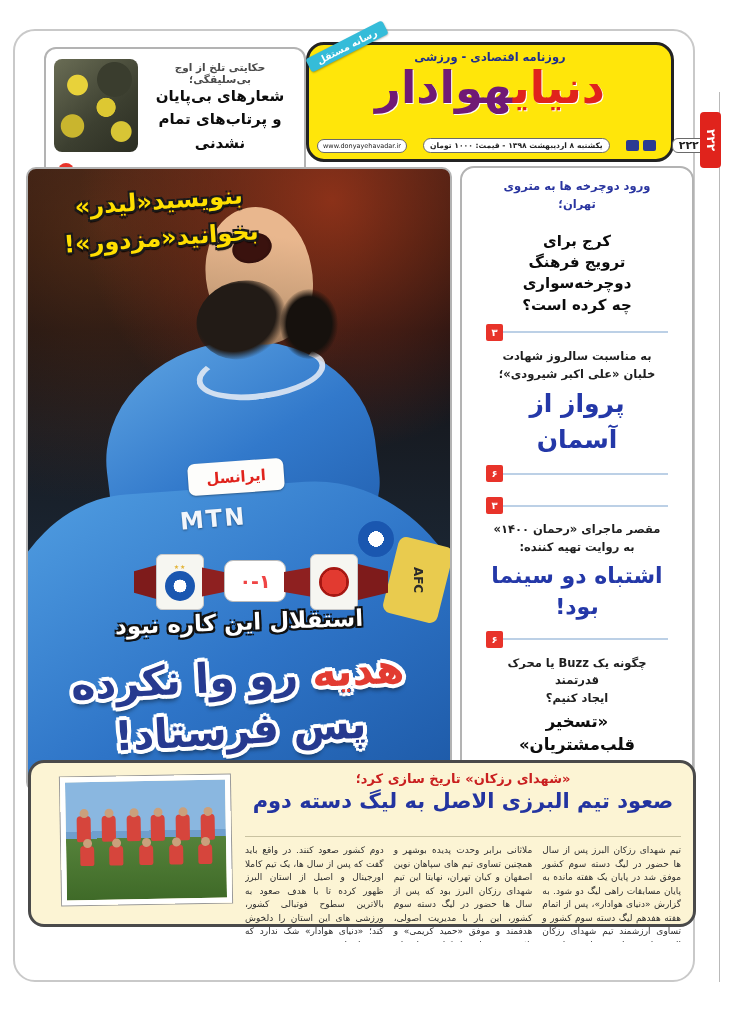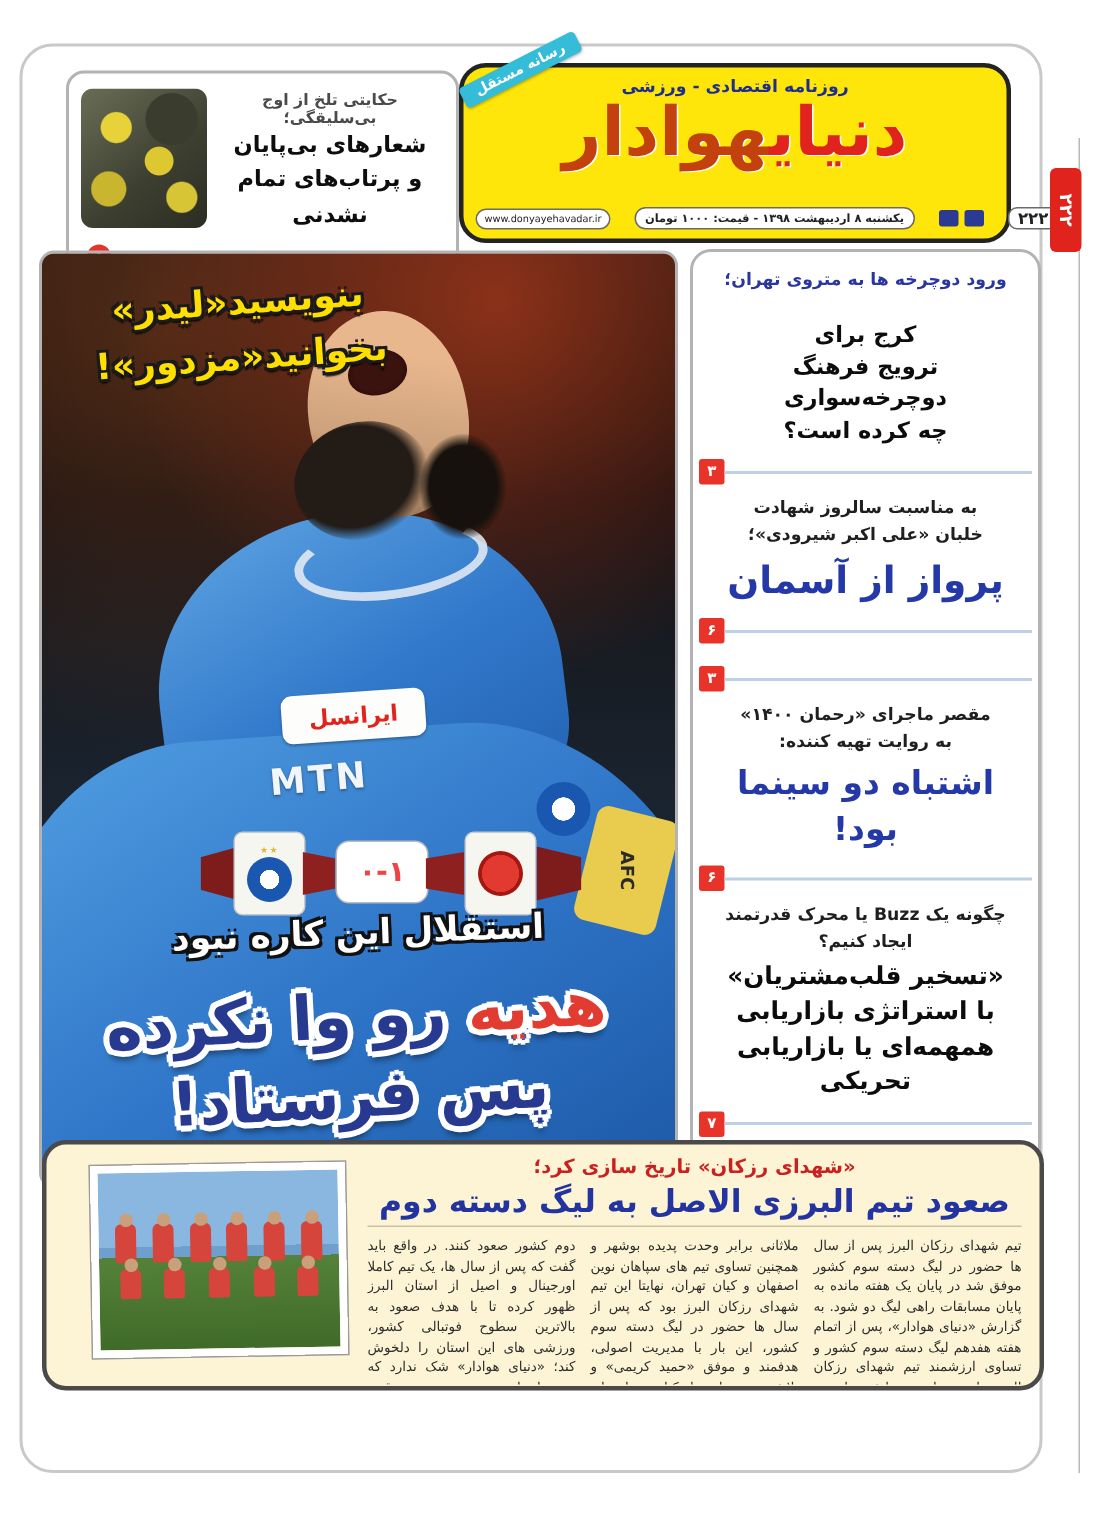--- a/index.html
+++ b/index.html
@@ -33,21 +33,21 @@
   .masthead { position:absolute; left:306px; top:42px; width:368px; height:120px;
               background:#ffe60a; border:3px solid #232323; border-radius:18px; }
   .ribbon { position:absolute; left:-5px; top:-6px; background:#35bcd9; color:#fff;
             font-size:9.5px; font-weight:900; padding:2px 10px; border-radius:3px;
             transform:rotate(-27deg); box-shadow:0 1px 2px rgba(0,0,0,.3); }
   .tagline { position:absolute; top:5px; width:100%; text-align:center;
              font-size:11.5px; font-weight:900; color:#1f2e8e; }
   .wordmark { position:absolute; top:20px; width:100%; text-align:center;
               font-size:45px; font-weight:900; letter-spacing:-2px; line-height:1; }
   .wm-red { color:#e0231c; text-shadow:1px 1px 0 #fff; }
-  .wm-blue { color:#c2410c; text-shadow:1px 1px 0 #fff; }
+  .wm-blue { color:#701a75; text-shadow:1px 1px 0 #fff; }
   .mast-bottom { position:absolute; bottom:6px; left:8px; right:10px; display:flex;
                  direction:ltr; justify-content:space-between; align-items:center; gap:16px; }
   .pill { background:#fff; border:1px solid #6a6a6a; border-radius:8px; white-space:nowrap; color:#222; }
   .pill-site { font-size:6.5px; padding:2px 5px; }
   .pill-date { font-size:7.6px; font-weight:700; padding:2px 6px; }
   .pill-issue { font-size:11px; font-weight:900; padding:0 6px; border-width:1.5px; border-radius:6px; }
   .logo-squares { display:flex; gap:4px; }
   .logo-squares div { width:13px; height:11px; background:#2b3a92; border-radius:2px; }
 
   .issue-tab { position:absolute; left:700px; top:112px; width:21px; height:56px;
@@ -122,21 +122,21 @@
            text-shadow:-2px -2px 0 #111, 2px -2px 0 #111, -2px 2px 0 #111, 2px 2px 0 #111, 0 2px 0 #111; }
   .hero-head { position:absolute; top:482px; width:100%; text-align:center; transform:rotate(-3deg);
                font-size:41px; font-weight:900; line-height:1.3; }
   .hero-head span, .hero-head div {
      text-shadow:-3px -3px 0 #fff, 3px -3px 0 #fff, -3px 3px 0 #fff, 3px 3px 0 #fff,
                  0 -4px 0 #fff, 0 4px 0 #fff, -4px 0 0 #fff, 4px 0 0 #fff, 0 6px 4px rgba(0,0,0,.45); }
   .hh-red { color:#e23b31; } .hh-blue { color:#273a8f; }
 
   
   .sidebar { position:absolute; left:460px; top:166px; width:234px; height:626px; background:#fff;
-             border:2px solid #b3b3b3; border-radius:14px; padding:10px 4px 6px;
+             border:2px solid #b3b3b3; border-radius:14px; padding:10px 24px 6px;
              display:flex; flex-direction:column; align-items:center; }
   .sb-item { width:100%; text-align:center; }
   .sk { font-size:11.5px; font-weight:700; color:#1f1f1f; line-height:1.55; white-space:pre-line; }
   .sk.blue { color:#2a35a0; }
   .sh { font-weight:900; color:#0c0c0c; line-height:1.42; white-space:pre-line; }
   .sh.blue { color:#2438a8; }
   .h1s { font-size:15px; margin-top:17px; }
   .h2s { font-size:25px; margin-top:3px; }
   .h3s { font-size:19.5px; }
   .h4s { font-size:22px; margin-top:3px; }
@@ -154,21 +154,21 @@
                 background:linear-gradient(180deg,#8ab7e0 0 42%, #6f9fcd 42% 48%, #55823a 48%, #3f6a28 100%); }
   .row-st, .row-kn { position:absolute; left:6px; right:6px; display:flex; justify-content:space-around; }
   .row-st { top:34px; } .row-kn { top:64px; }
   .pl { width:14px; height:26px; background:#d6453c; border-radius:4px 4px 2px 2px; position:relative; }
   .pl::before { content:""; position:absolute; top:-7px; left:3px; width:9px; height:9px;
                 border-radius:50%; background:#caa07c; }
   .row-kn .pl { height:20px; }
   .bottom-text { position:absolute; left:214px; right:12px; top:8px; bottom:8px; }
   .b-kicker { text-align:center; color:#c92020; font-size:13px; font-weight:900; }
   .b-head { text-align:center; color:#2334a0; font-size:21px; font-weight:900; margin-top:3px;
-            padding-bottom:4px; border-bottom:1px solid #c9c2a0; }
+            padding-bottom:23px; border-bottom:1px solid #c9c2a0; }
   .b-cols { display:flex; direction:rtl; gap:10px; margin-top:7px; height:98px; overflow:hidden; }
   .b-col { flex:1; text-align:justify; font-size:9px; line-height:1.5; color:#2e2e2e; }
 </style>
 </head>
 <body>
 
 <div class="page-frame"></div>
 <div class="right-edge-line"></div>
 
 <div class="brief">

